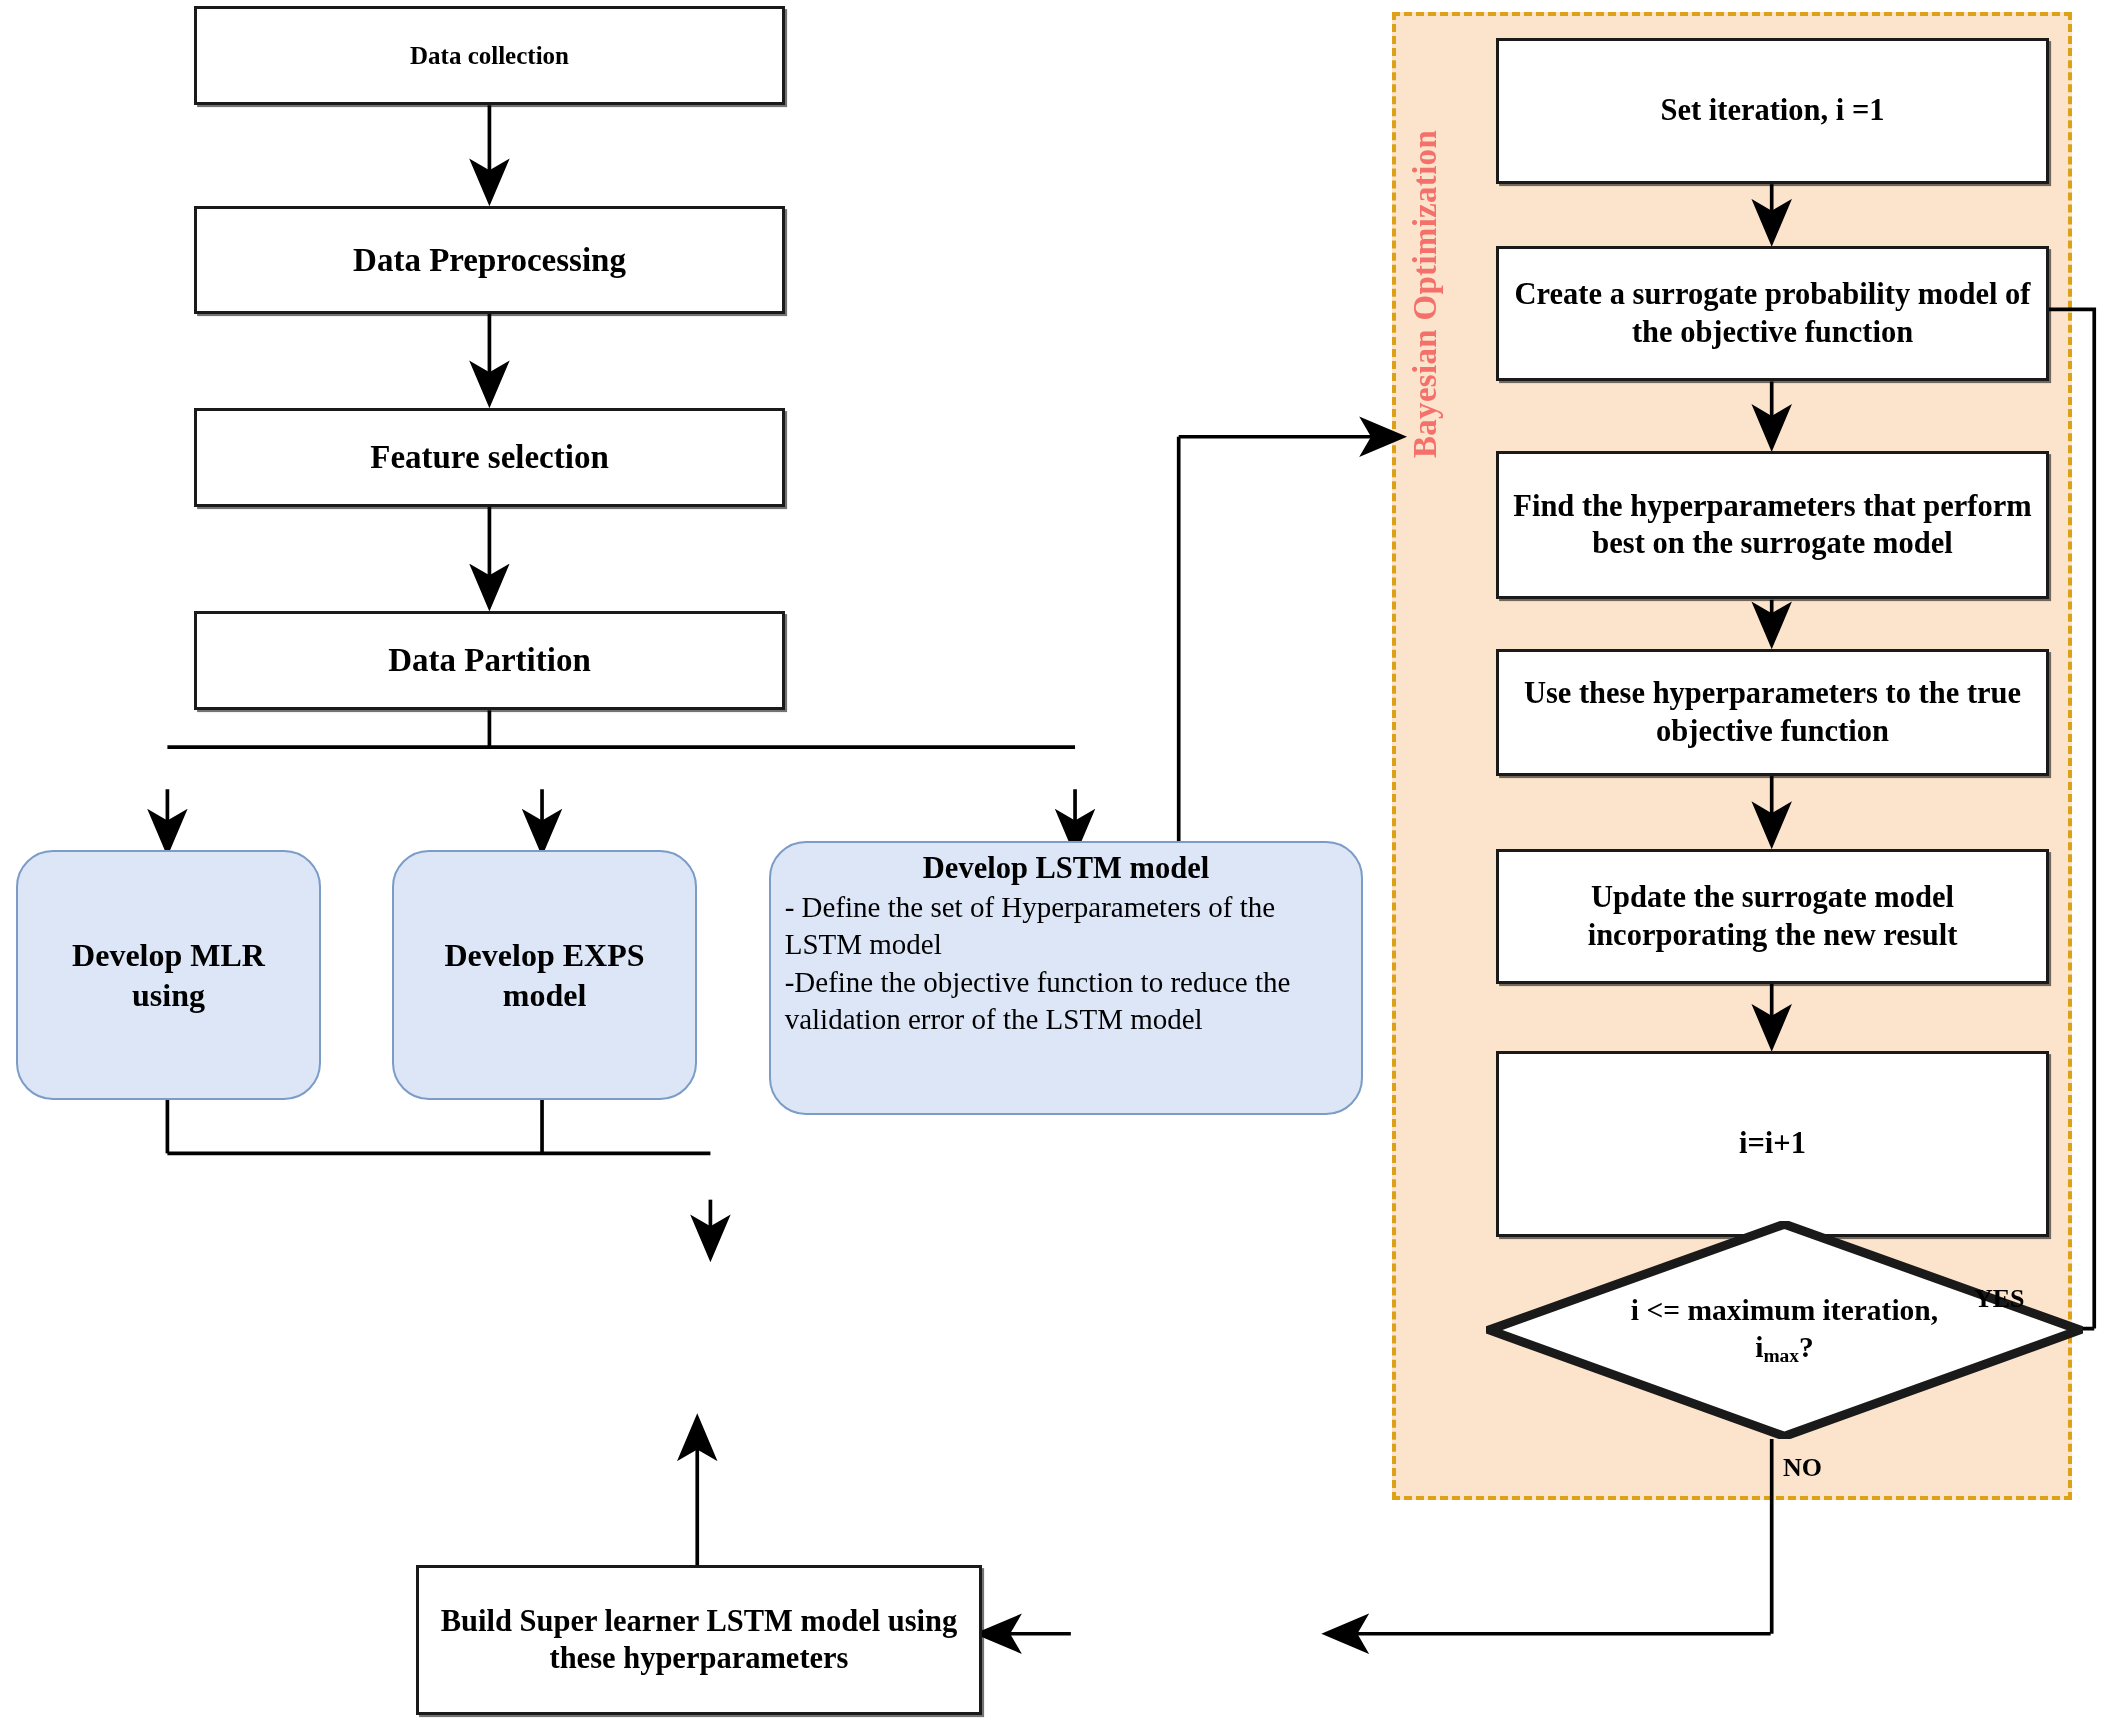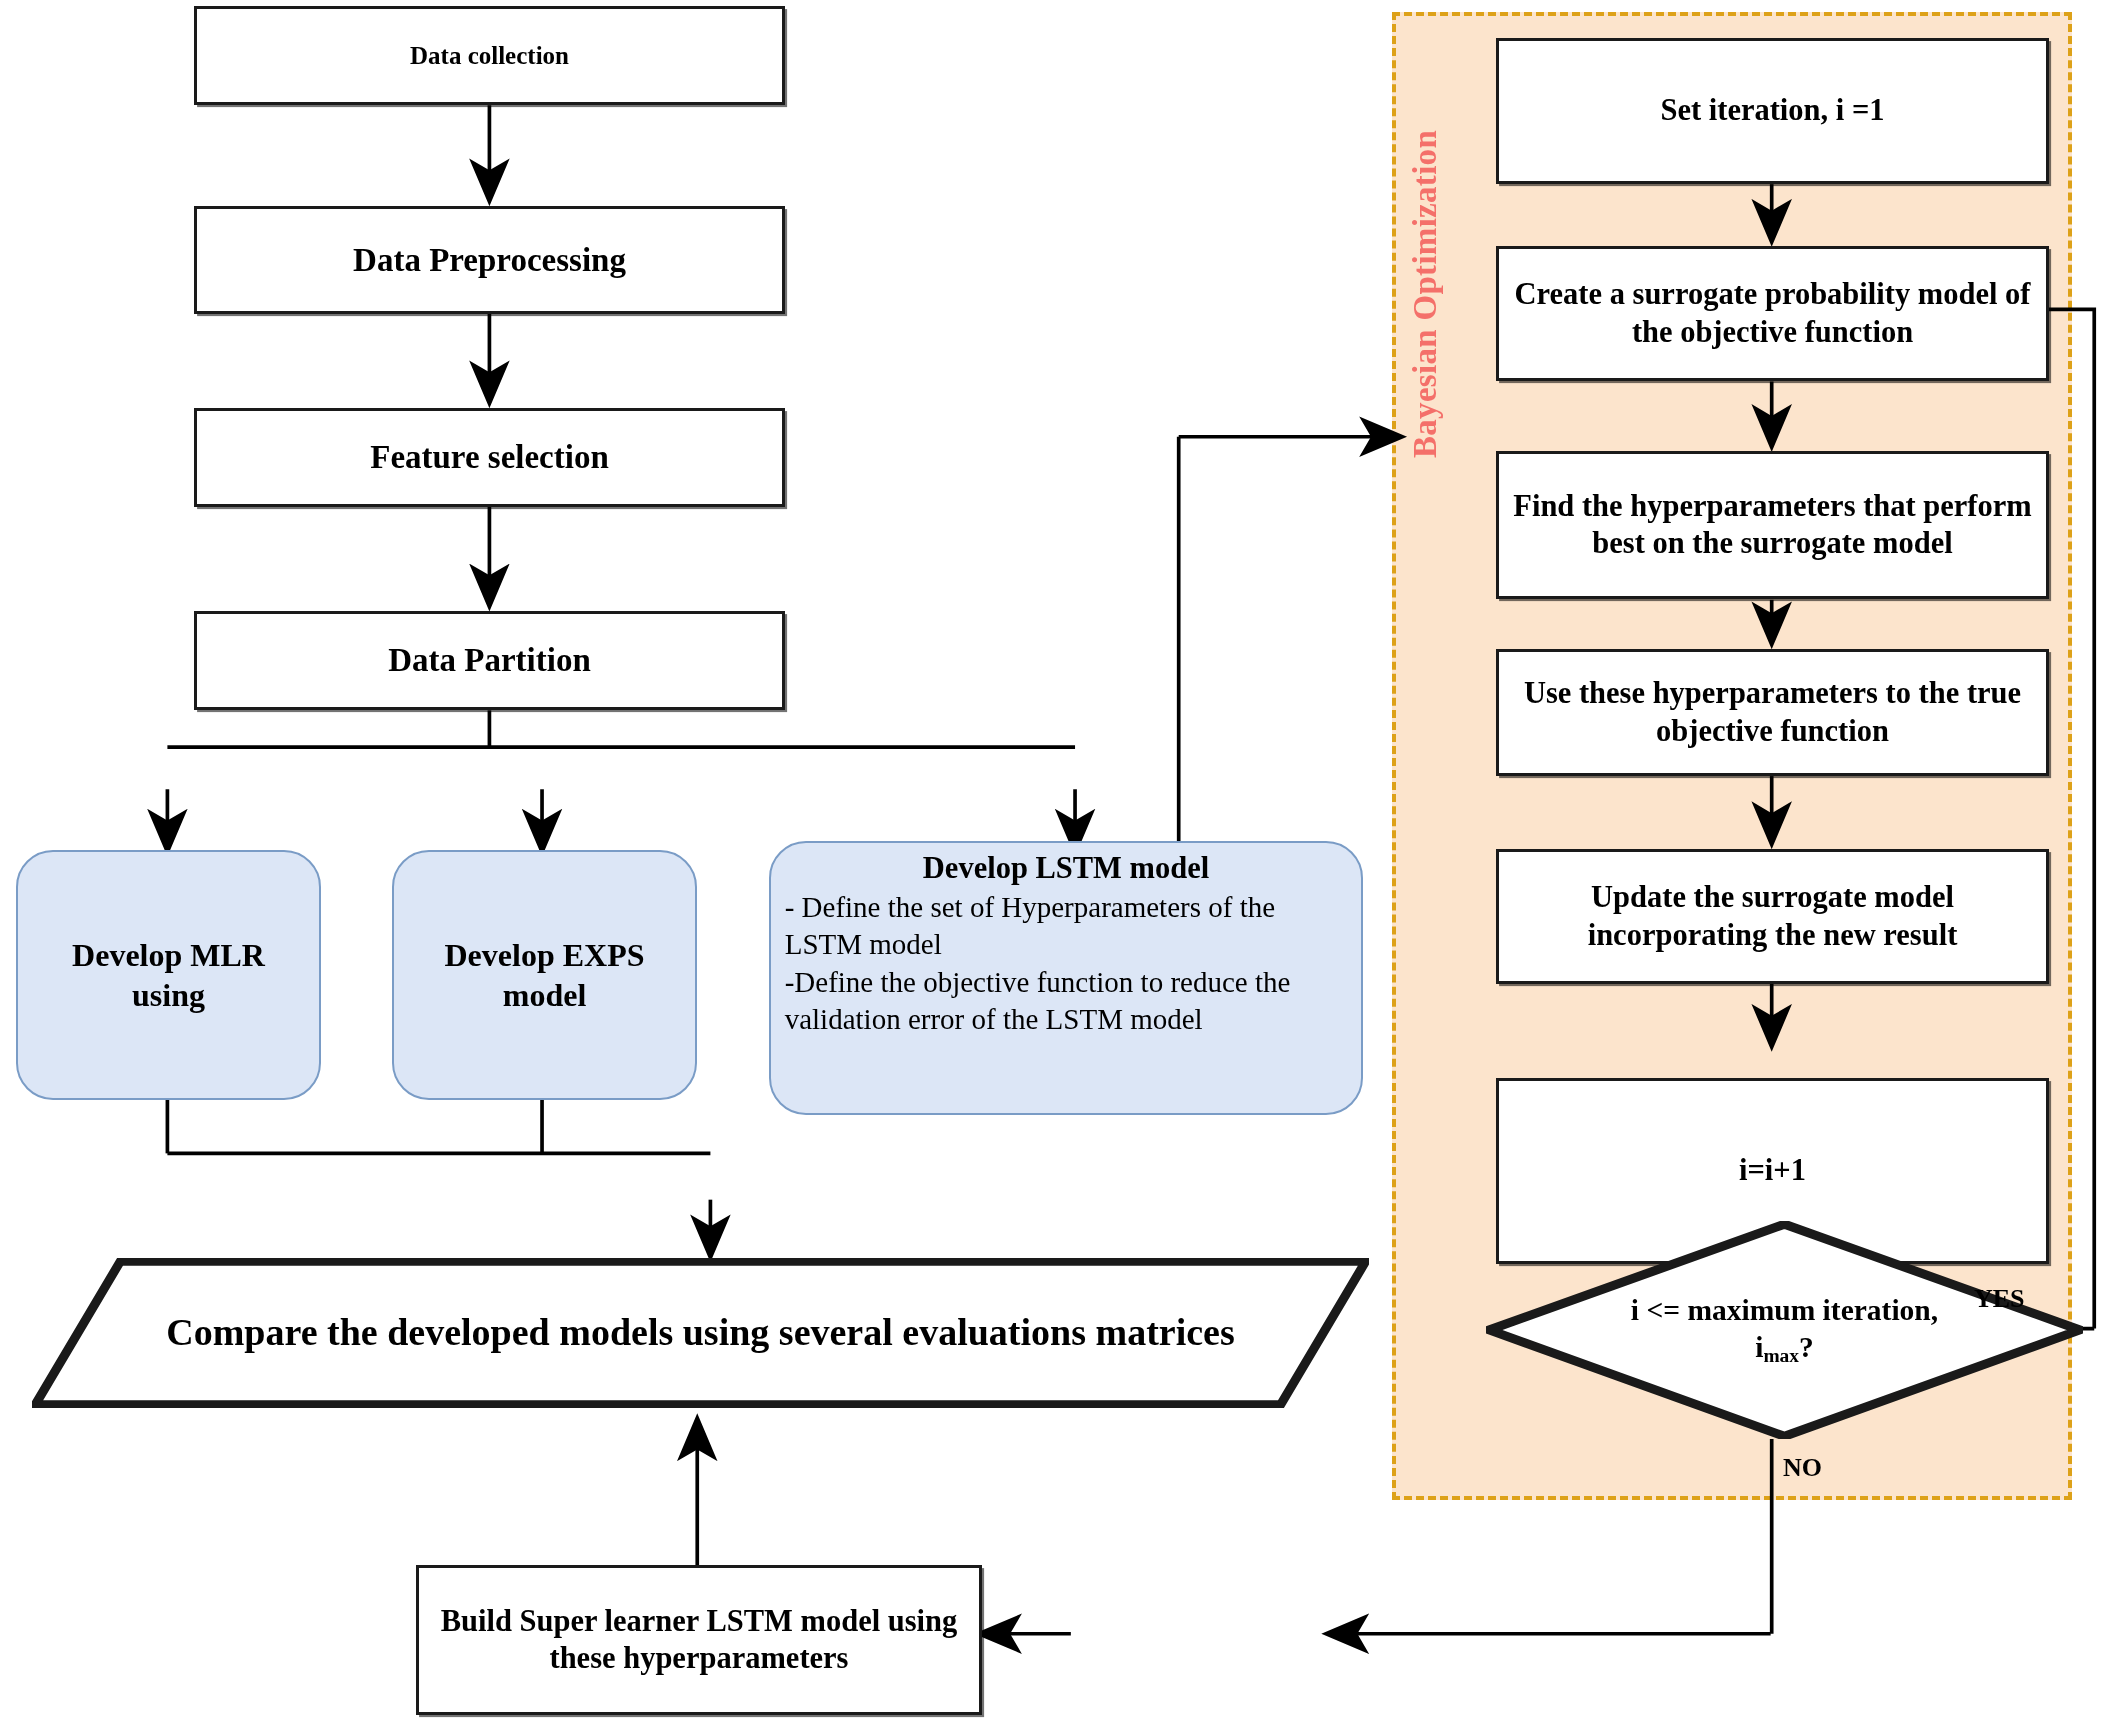--- a/index.html
+++ b/index.html
@@ -229,26 +229,20 @@
   </div>
 
   <div class="node round lstm-box" style="left:769px;top:841px;width:594px;height:274px;">
     <div class="lstm-inner">
       <div class="lstm-title" style="font-size:30.5px;">Develop LSTM model</div>
       <div class="lstm-line" style="font-size:29px;">- Define the set of Hyperparameters of the LSTM model</div>
       <div class="lstm-line" style="font-size:29px;">-Define the objective function to reduce the validation error of the LSTM model</div>
     </div>
   </div>
 
-  <div class="para-wrap" style="left:32px;top:1258px;width:1337px;height:150px;">
-    <svg class="para-shape" viewBox="0 0 2540 285" preserveAspectRatio="none" xmlns="http://www.w3.org/2000/svg">
-      <polygon points="168,6 2534,6 2372,279 6,279" fill="#ffffff" stroke="#1a1a1a" stroke-width="9" vector-effect="non-scaling-stroke"></polygon>
-    </svg>
-    <div class="para-label" style="font-size:38px;">Compare the developed models using several evaluations matrices</div>
-  </div>
 
   <div class="node rect" style="left:1496px;top:38px;width:553px;height:146px;">
     <span class="txt" style="font-size:30.5px;">Set iteration, i =1</span>
   </div>
 
   <div class="node rect" style="left:1496px;top:246px;width:553px;height:135px;">
     <span class="txt" style="font-size:30.5px;">Create a surrogate probability model of the objective function</span>
   </div>
 
   <div class="node rect" style="left:1496px;top:451px;width:553px;height:148px;">
@@ -256,21 +250,21 @@
   </div>
 
   <div class="node rect" style="left:1496px;top:649px;width:553px;height:127px;">
     <span class="txt" style="font-size:30.5px;">Use these hyperparameters to the true objective function</span>
   </div>
 
   <div class="node rect" style="left:1496px;top:849px;width:553px;height:135px;">
     <span class="txt" style="font-size:30.5px;">Update the surrogate model incorporating the new result</span>
   </div>
 
-  <div class="node rect" style="left:1496px;top:1051px;width:553px;height:186px;margin-top:27px;">
+  <div class="node rect" style="left:1496px;top:1051px;width:553px;height:186px;">
     <span class="txt" style="font-size:30.5px;">i=i+1</span>
   </div>
 
   <div class="diamond-wrap" style="left:1486px;top:1221px;width:597px;height:218px;">
     <svg class="diamond-shape" viewBox="0 0 1134 415" preserveAspectRatio="none" xmlns="http://www.w3.org/2000/svg">
       <polygon points="567,6 1128,207 567,409 6,207" fill="#ffffff" stroke="#1a1a1a" stroke-width="9" vector-effect="non-scaling-stroke"></polygon>
     </svg>
     <div class="diamond-label" style="font-size:29.5px;">
       <div>
         <div>i &lt;= maximum iteration,</div>

